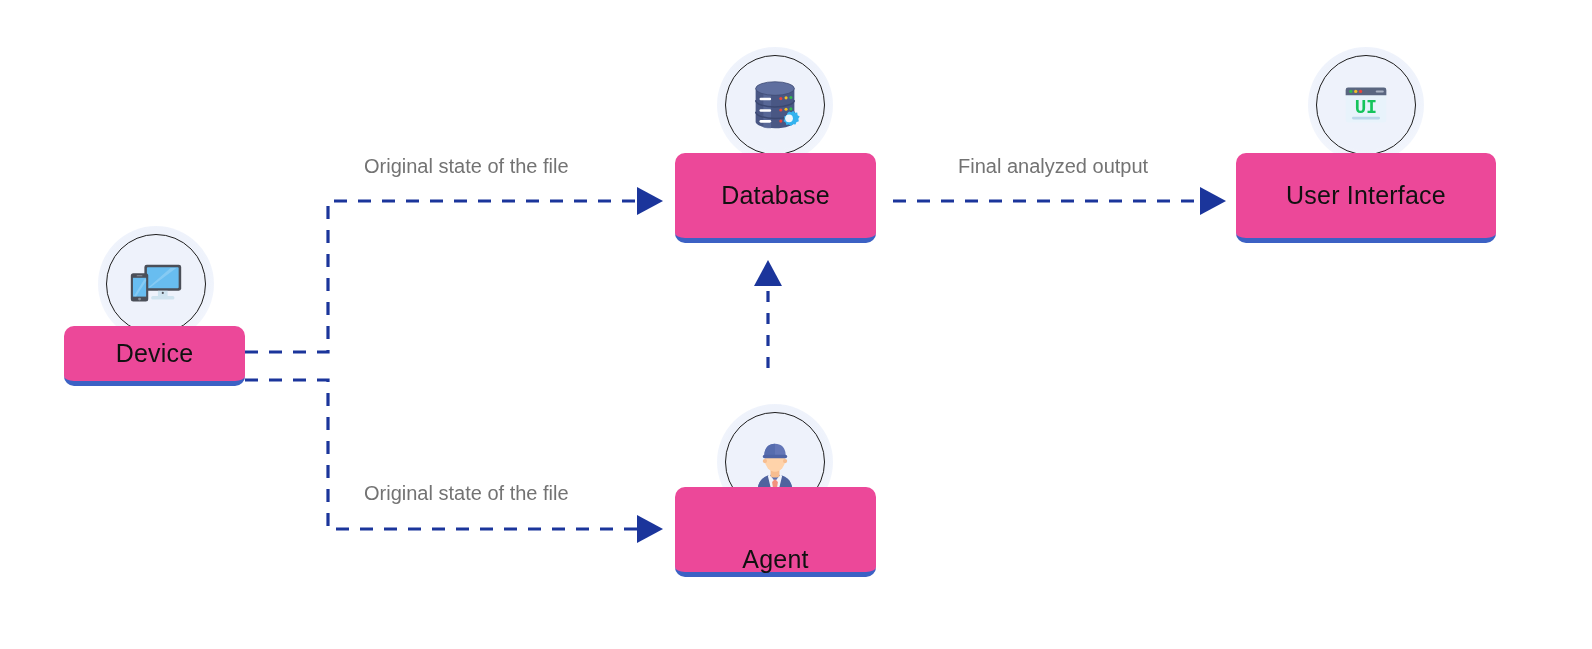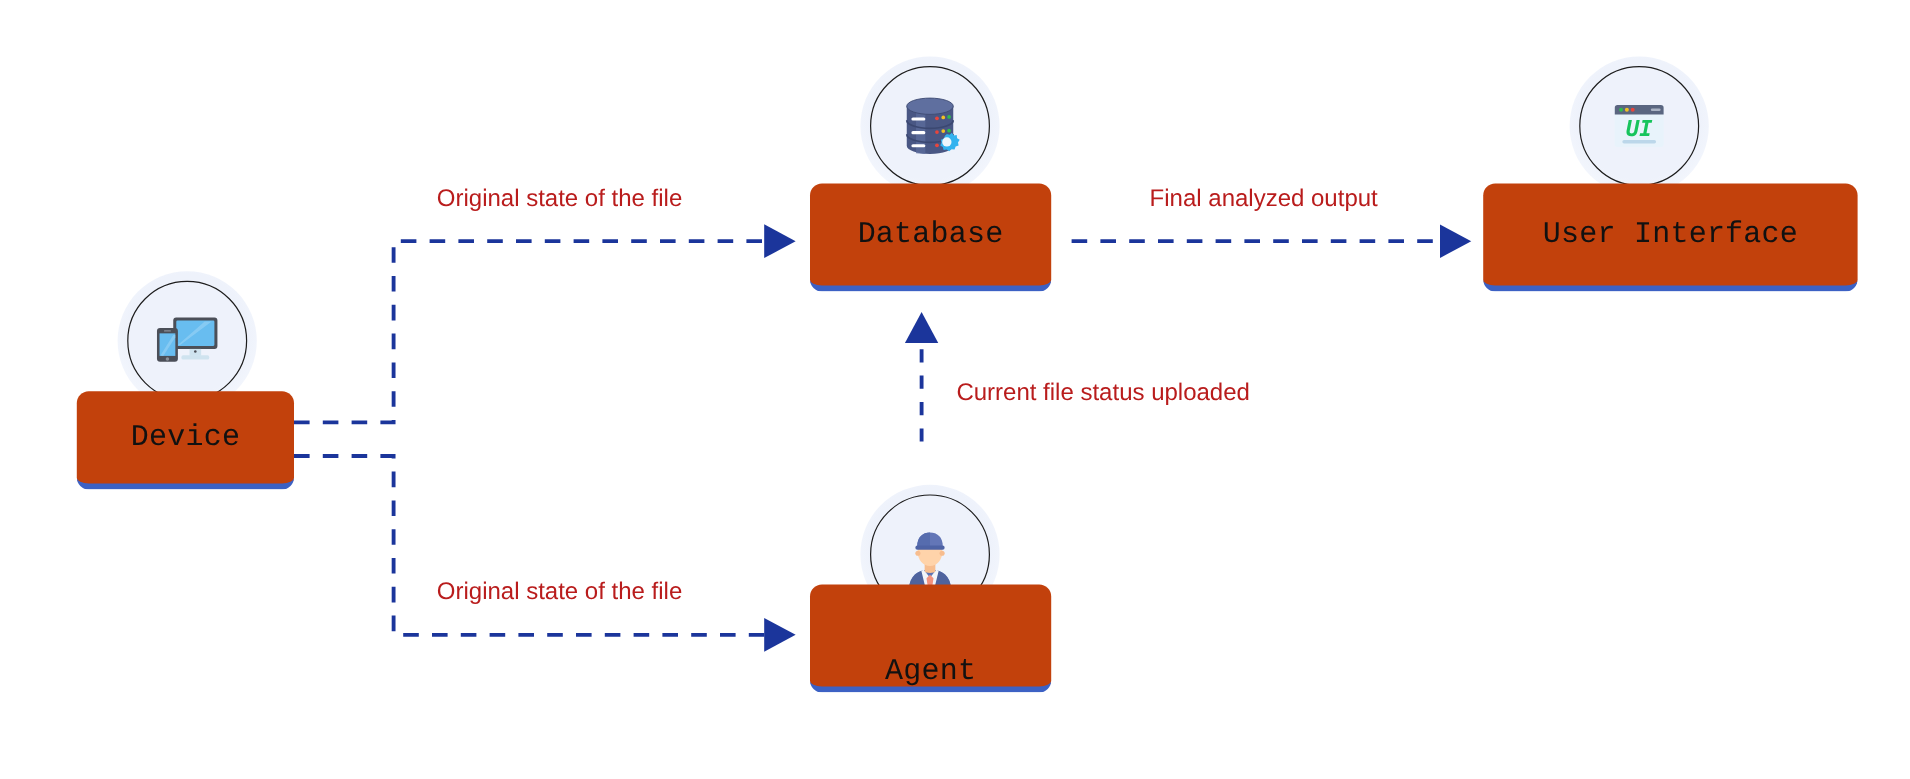--- a/index.html
+++ b/index.html
@@ -38,21 +38,20 @@
     position: absolute;
     z-index: 3;
   }
 
   .node-icon-wrap {
     position: absolute;
     left: 50%;
     transform: translateX(-50%);
     width: 116px;
     height: 116px;
-    font-style: italic;
   }
 
   .node-halo {
     position: absolute;
     left: 0; top: 0;
     width: 116px;
     height: 116px;
     border-radius: 50%;
     background: radial-gradient(circle at 50% 45%, #eef2fb 0%, #eef2fb 58%, #f4f7fd 78%, rgba(255,255,255,0) 100%);
   }
@@ -76,59 +75,58 @@
     transform: translate(-50%, -50%);
     width: 62px;
     height: 62px;
   }
 
   .node-box {
     position: absolute;
     left: 0;
     top: 0;
     box-sizing: border-box;
-    background: #c2410c;
+    background: #ec4899;
     border-radius: 10px;
     border-bottom: 5px solid #3c61c4;
     display: flex;
     align-items: center;
     justify-content: center;
     z-index: 4;
-    font-family: Liberation Mono, monospace;
   }
 
   .node-box-label {
     font-size: 25px;
     color: #111111;
     letter-spacing: 0.2px;
     line-height: 1;
     white-space: nowrap;
   }
 
   
   .edge-label {
     position: absolute;
     z-index: 5;
     font-size: 20px;
-    color: #b91c1c;
+    color: #737373;
     white-space: nowrap;
     line-height: 1;
   }
 
   
   #node-device      { left: 64px;   top: 226px; width: 181px; }
-  #node-device .node-box     { top: 100px; width: 181px; height: 82px; }
+  #node-device .node-box     { top: 100px; width: 181px; height: 60px; }
   #node-device .node-icon-wrap { top: 0px; left: 92px; }
 
   #node-database    { left: 675px;  top: 47px;  width: 201px; }
   #node-database .node-box   { top: 106px; width: 201px; height: 90px; }
   #node-database .node-icon-wrap { top: 0px; left: 100px; }
 
   #node-userinterface { left: 1236px; top: 47px; width: 260px; }
-  #node-userinterface .node-box { top: 106px; width: 312px; height: 90px; }
+  #node-userinterface .node-box { top: 106px; width: 260px; height: 90px; }
   #node-userinterface .node-icon-wrap { top: 0px; left: 130px; }
 
   #node-agent       { left: 675px;  top: 404px; width: 201px; }
   #node-agent .node-box      { top: 83px; width: 201px; height: 90px; align-items: flex-end; }
   #node-agent .node-icon-wrap { top: 0px; left: 100px; }
 
   
   #label-original  { left: 364px;  top: 156px; }
   #label-final     { left: 947px;  top: 156px; margin-left: 11px; }
   #label-present   { left: 364px;  top: 483px; }
@@ -165,21 +163,20 @@
       <path d="M893,201 L1203,201" fill="none" stroke="#1b359b" stroke-width="3.2" stroke-dasharray="13 11" stroke-linecap="butt" marker-end="url(#arrow-right)"></path>
     </g>
   </svg>
 
   <div class="edge-label" id="label-original">Original state of the file</div>
 
   <div class="edge-label" id="label-final">Final analyzed output</div>
 
   <div class="edge-label" id="label-present">Original state of the file</div>
 
-  <div class="edge-label" id="label-current">Current file status uploaded</div>
 
   <div class="node" id="node-device">
     <div class="node-icon-wrap">
       <div class="node-halo"></div>
       <div class="node-circle"></div>
       <svg class="node-glyph" viewBox="0 0 64 64">
 
         <rect x="20" y="12" width="38" height="27" rx="2.5" fill="#4b4f58"></rect>
         <rect x="22.6" y="14.6" width="32.8" height="21.8" rx="1" fill="#68bdf0"></rect>
         <path d="M24 35.6 L47 15.4 L53 15.4 L26 35.6 Z" fill="#9ed6f6" opacity="0.55"></path>

